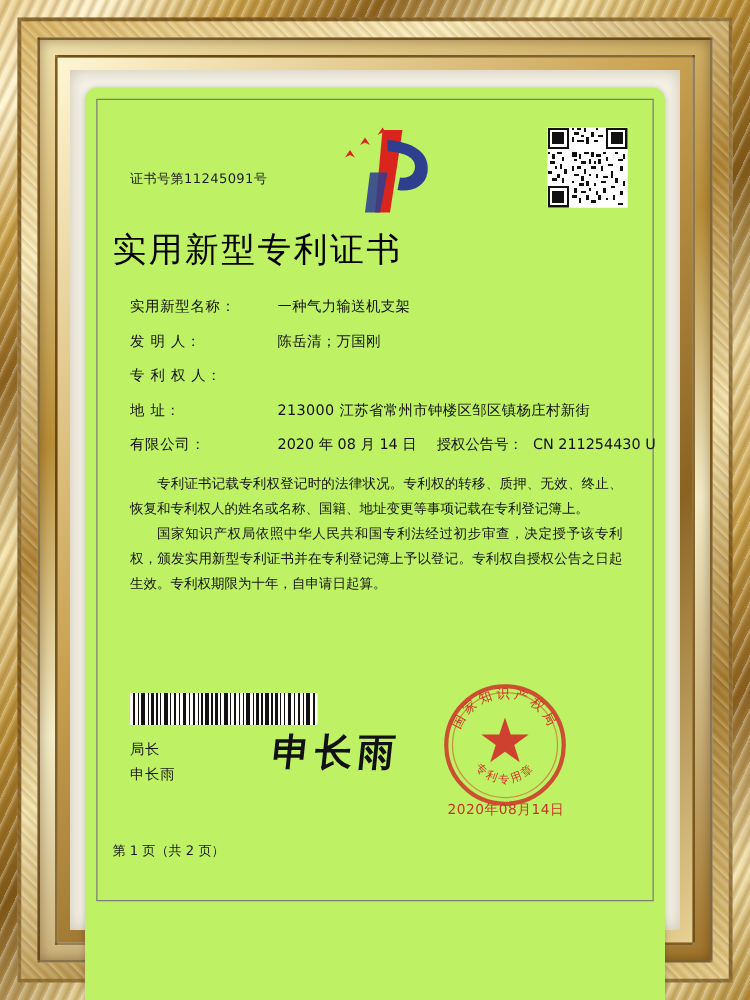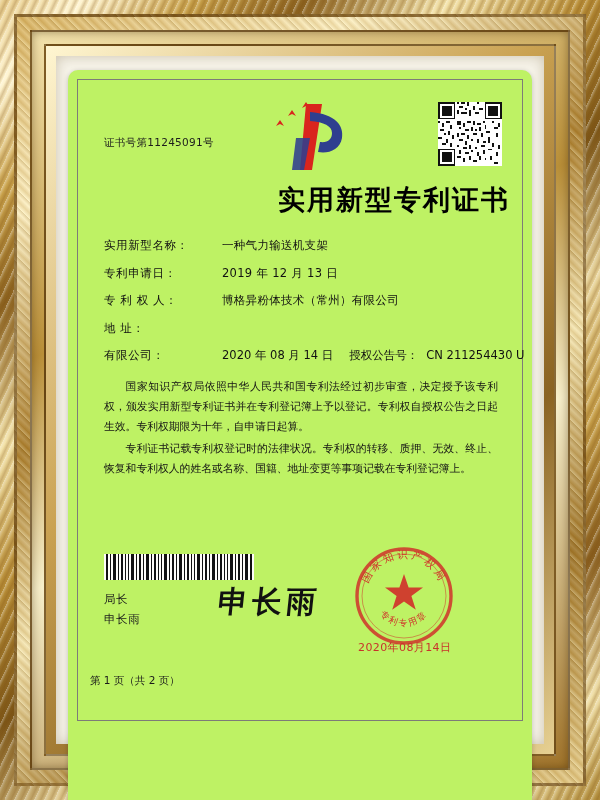--- a/index.html
+++ b/index.html
@@ -115,23 +115,23 @@
   }
   .qr {
     position: absolute;
     right: 8px; top: 10px;
     width: 64px; height: 64px;
     background-color: #fff;
   }
 
   
   .title {
-    text-align: right;
+    text-align: left;
     font-family: "DejaVu Sans", sans-serif;
-    font-weight: bold;
+    font-weight: normal;
     font-size: 27px;
     letter-spacing: 2px;
     color: #000;
     margin-top: 4px;
     margin-bottom: 20px;
   }
 
   
   .fields {
     padding-left: 14px;
@@ -340,41 +340,41 @@
     </div>
 
     <div class="title">实用新型专利证书</div>
 
     <div class="fields">
       <div class="frow">
         <span class="flabel">实用新型名称：</span>
         <span class="fvalue">一种气力输送机支架</span>
       </div>
       <div class="frow">
-        <span class="flabel">专利申请日：</span>
-        <span class="fvalue">2019 年 12 月 13 日</span>
+        <span class="flabel">发 明 人：</span>
+        <span class="fvalue">陈岳清；万国刚</span>
       </div>
       <div class="frow">
         <span class="flabel">专 利 权 人：</span>
-        <span class="fvalue">博格异粉体技术（常州）有限公司</span>
       </div>
       <div class="frow">
         <span class="flabel">地 址：</span>
+        <span class="fvalue">213000 江苏省常州市钟楼区邹区镇杨庄村新街</span>
       </div>
       <div class="frow">
         <span class="flabel">有限公司：</span>
         <span>2020 年 08 月 14 日</span>
         <span class="fvalue2-label">授权公告号：</span>
         <span class="fvalue2">CN 211254430 U</span>
       </div>
     </div>
 
     <div class="para-block">
+      <p class="para second">专利证书记载专利权登记时的法律状况。专利权的转移、质押、无效、终止、恢复和专利权人的姓名或名称、国籍、地址变更等事项记载在专利登记簿上。</p>
       <p class="para">国家知识产权局依照中华人民共和国专利法经过初步审查，决定授予该专利权，颁发实用新型专利证书并在专利登记簿上予以登记。专利权自授权公告之日起生效。专利权期限为十年，自申请日起算。</p>
-      <p class="para second">专利证书记载专利权登记时的法律状况。专利权的转移、质押、无效、终止、恢复和专利权人的姓名或名称、国籍、地址变更等事项记载在专利登记簿上。</p>
     </div>
 
     <svg class="barcode" viewBox="0 0 150 26" shape-rendering="crispEdges">
       <rect width="150" height="26" fill="#fdfcf8"></rect>
       <g fill="#111111">
         <rect x="2" y="0" width="2" height="26"></rect>
           <rect x="6" y="0" width="1" height="26"></rect>
         <rect x="9" y="0" width="3" height="26"></rect>
           <rect x="14" y="0" width="1" height="26"></rect>
         <rect x="17" y="0" width="2" height="26"></rect>

